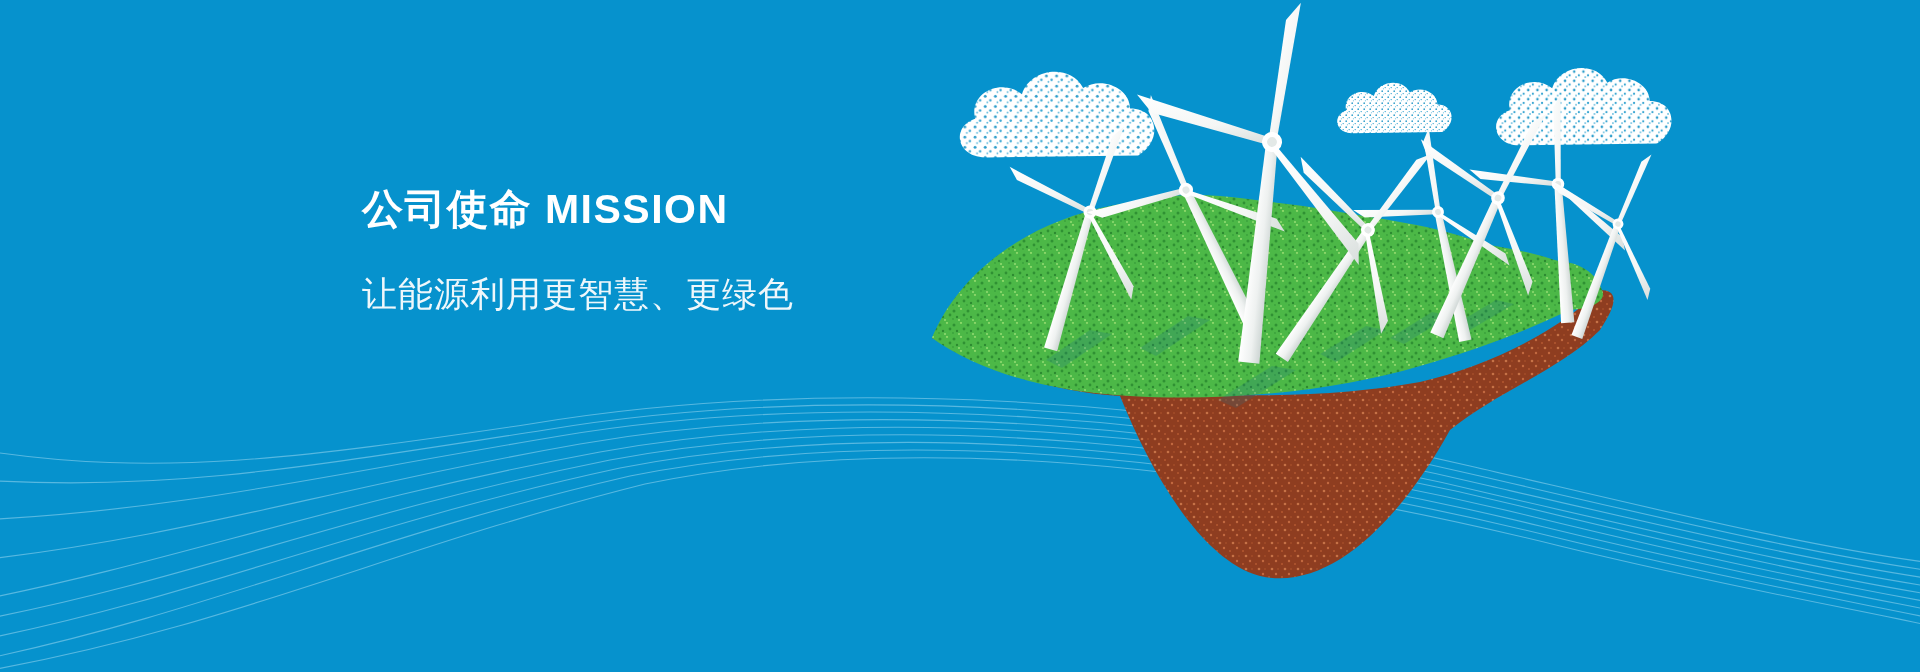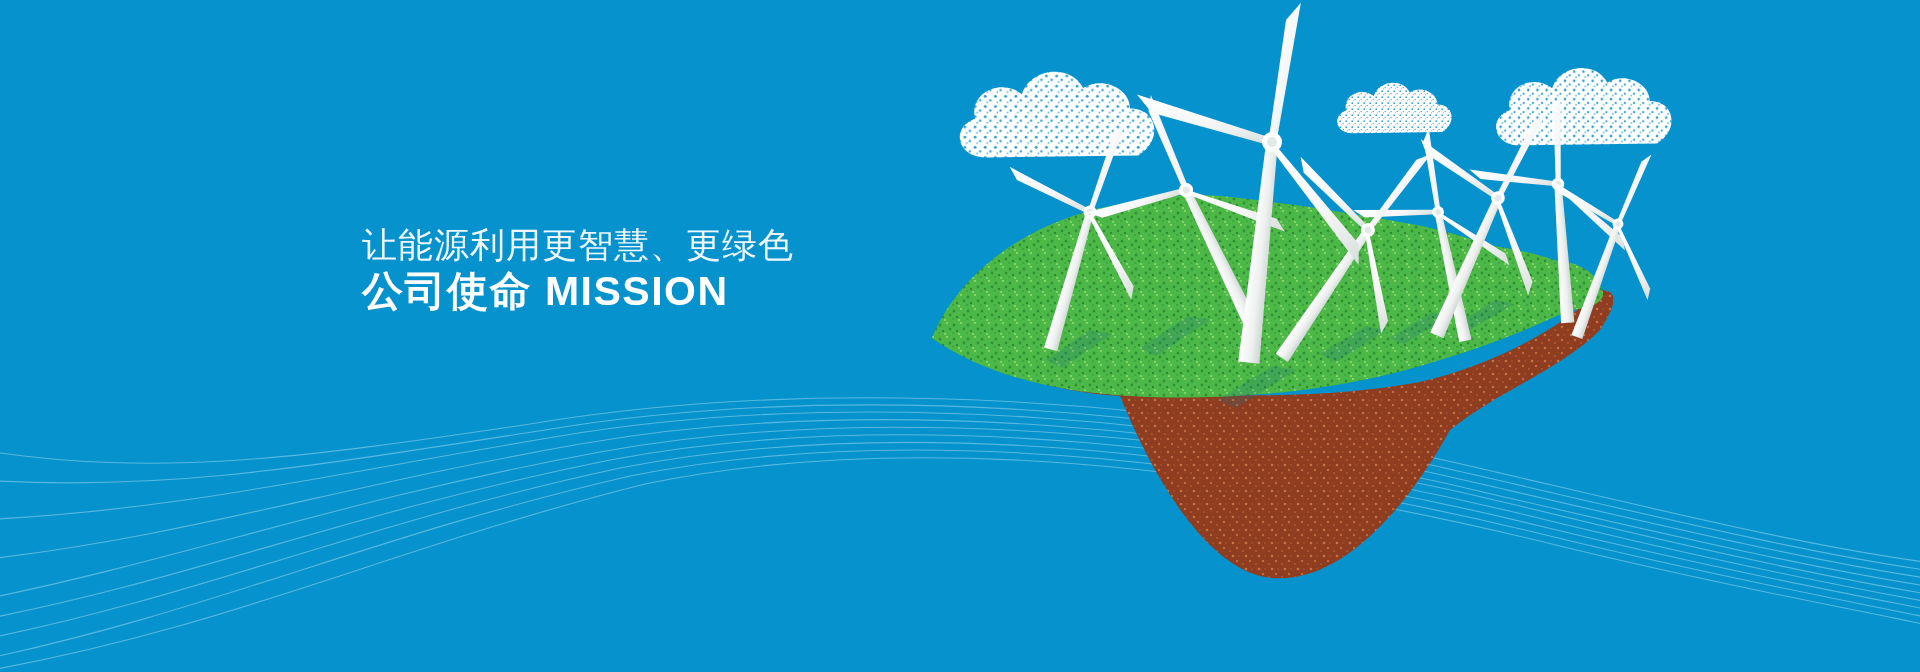--- a/index.html
+++ b/index.html
@@ -209,17 +209,17 @@
       </g>
     <g>
         <use href="#turbineShape" transform="translate(1186,190) scale(0.84) rotate(-26)"></use>
       </g>
     <g>
         <use href="#turbineShape" transform="translate(1272,142) scale(1.18) rotate(6)"></use>
       </g>
   </svg>
 
   <div id="text-block">
+    <div id="title">公司使命 MISSION</div>
     <div id="subtitle">让能源利用更智慧、更绿色</div>
-    <div id="title">公司使命 MISSION</div>
   </div>
 
 </div>
 
 </body></html>

